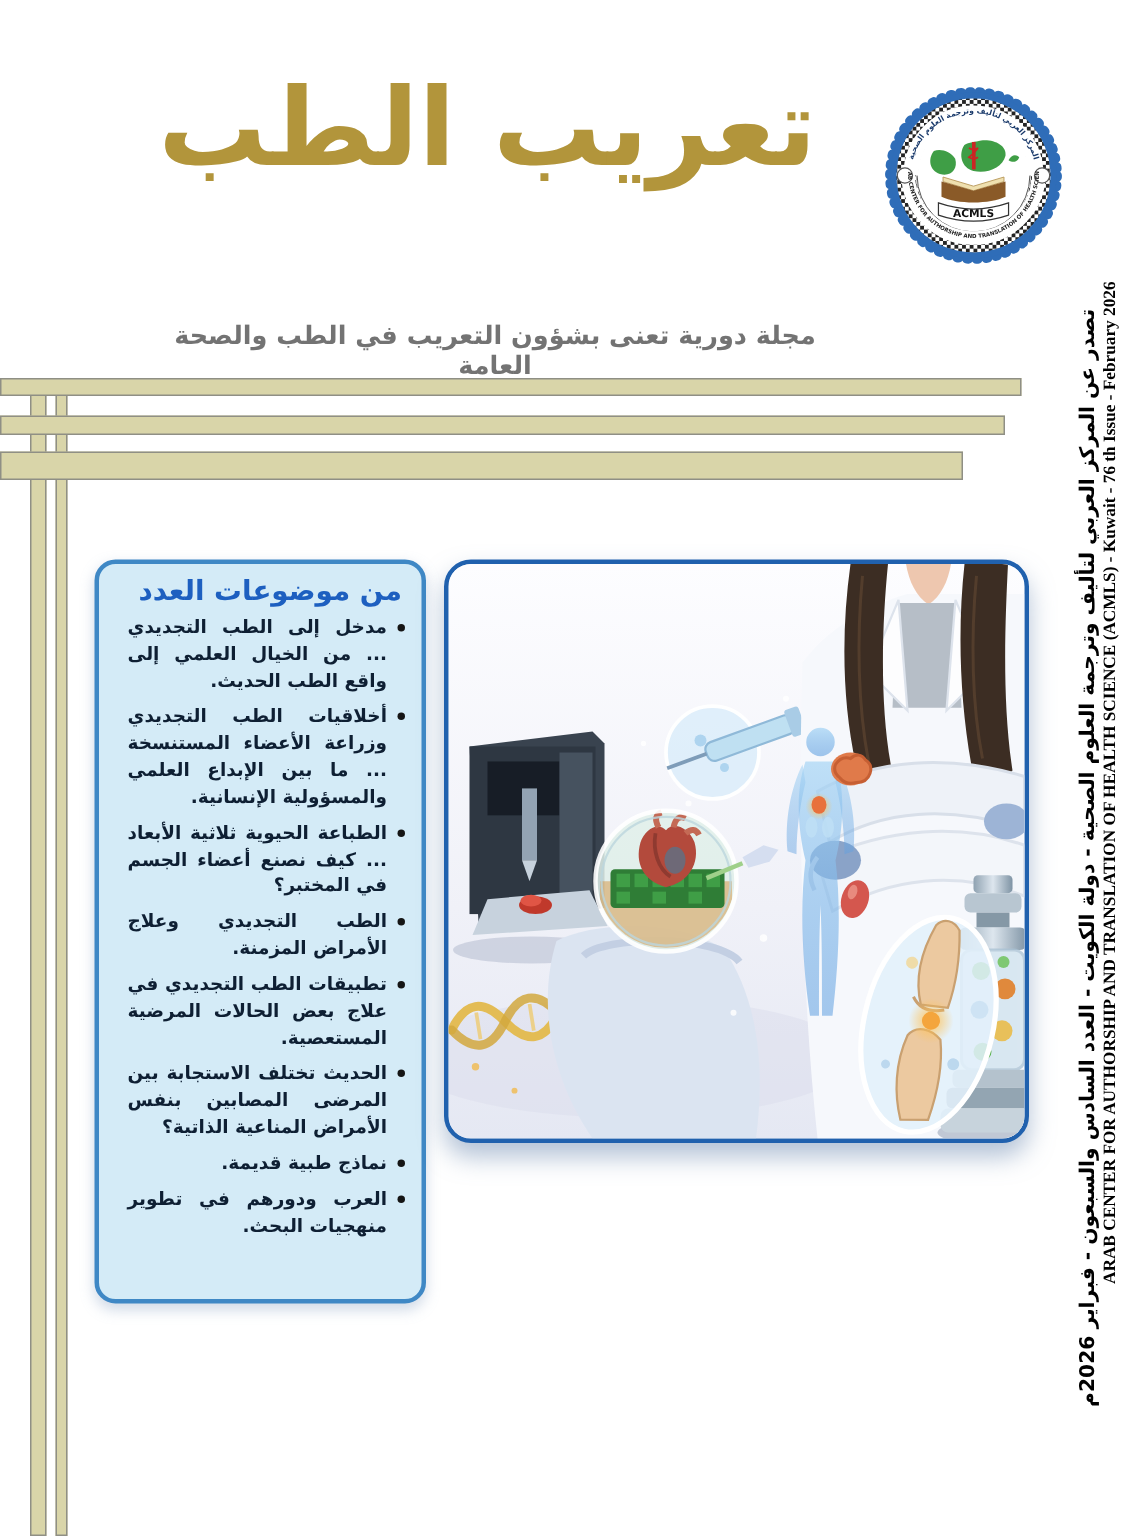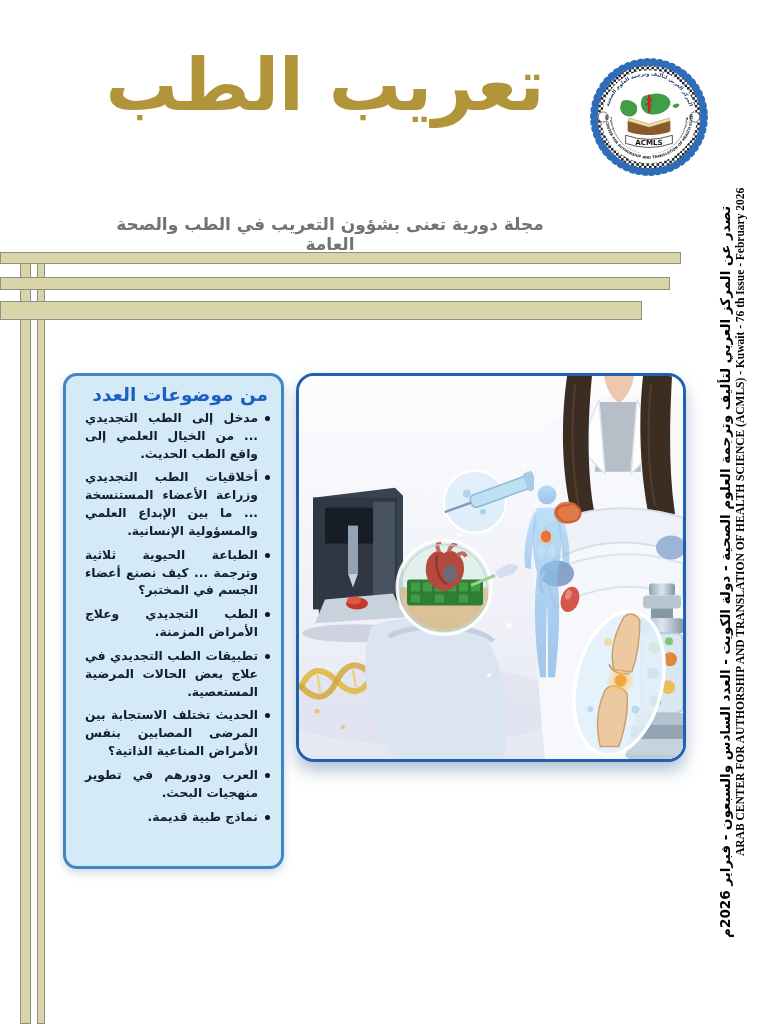--- a/index.html
+++ b/index.html
@@ -145,41 +145,41 @@
       <li>
           <span class="dot"></span>
           <span class="topic-text">مدخل إلى الطب التجديدي ... من الخيال العلمي إلى واقع الطب الحديث.</span>
         </li>
       <li>
           <span class="dot"></span>
           <span class="topic-text">أخلاقيات الطب التجديدي وزراعة الأعضاء المستنسخة ... ما بين الإبداع العلمي والمسؤولية الإنسانية.</span>
         </li>
       <li>
           <span class="dot"></span>
-          <span class="topic-text">الطباعة الحيوية ثلاثية وترجمة ... كيف نصنع أعضاء الجسم في المختبر؟</span>
+          <span class="topic-text">الطباعة الحيوية ثلاثية الأبعاد ... كيف نصنع أعضاء الجسم في المختبر؟</span>
         </li>
       <li>
           <span class="dot"></span>
           <span class="topic-text">الطب التجديدي وعلاج الأمراض المزمنة.</span>
         </li>
       <li>
           <span class="dot"></span>
           <span class="topic-text">تطبيقات الطب التجديدي في علاج بعض الحالات المرضية المستعصية.</span>
         </li>
       <li>
           <span class="dot"></span>
           <span class="topic-text">الحديث تختلف الاستجابة بين المرضى المصابين بنفس الأمراض المناعية الذاتية؟</span>
         </li>
       <li>
           <span class="dot"></span>
+          <span class="topic-text">نماذج طبية قديمة.</span>
+        </li>
+      <li>
+          <span class="dot"></span>
           <span class="topic-text">العرب ودورهم في تطوير منهجيات البحث.</span>
-        </li>
-      <li>
-          <span class="dot"></span>
-          <span class="topic-text">نماذج طبية قديمة.</span>
         </li>
     </ul>
   </aside>
 
   <figure class="cover-image">
     <svg viewBox="0 0 384 384" preserveAspectRatio="none">
       <defs>
         <linearGradient id="bg" x1="0" y1="0" x2="0" y2="1">
           <stop offset="0" stop-color="#fdfdff"></stop>
             <stop offset="0.6" stop-color="#f0f1f8"></stop>

